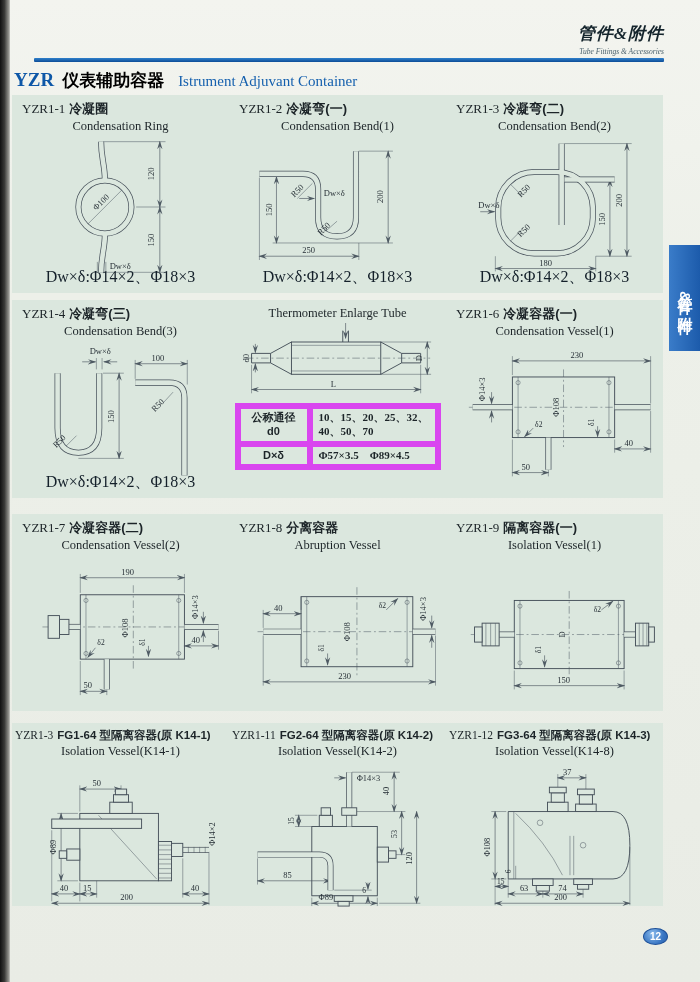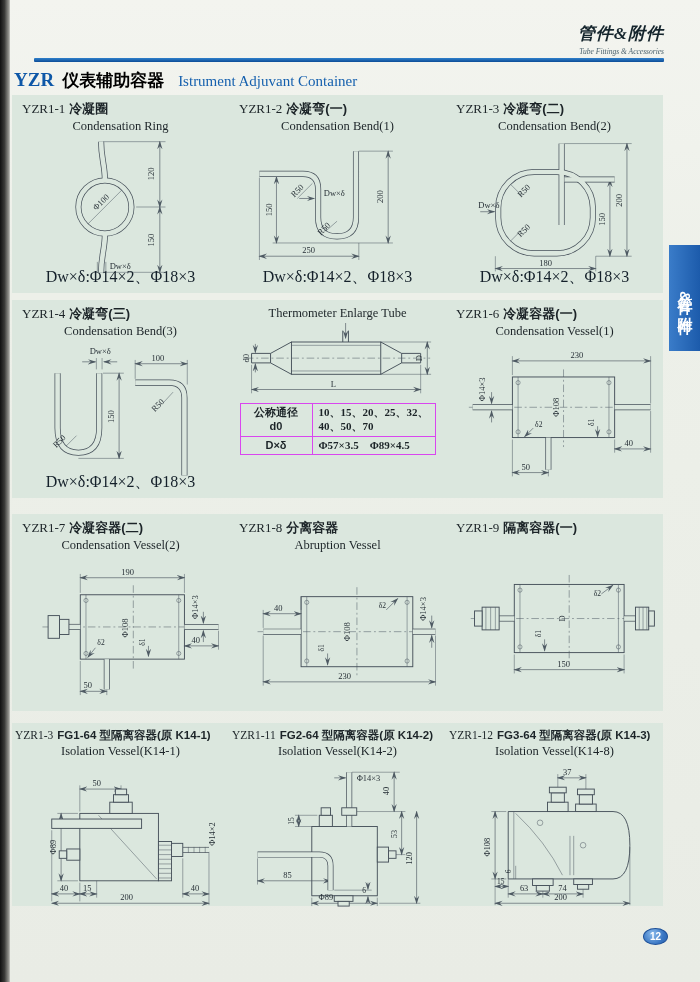--- a/index.html
+++ b/index.html
@@ -36,21 +36,21 @@
 .ln{stroke:#46505a;stroke-width:1;fill:none}
 .thin{stroke:#505b64;stroke-width:.55;fill:none}
 .ext{stroke:#505b64;stroke-width:.55}
 .dash{stroke:#505b64;stroke-width:.55;fill:none;stroke-dasharray:8 3 2 3}
 .to{stroke:#46505a;stroke-width:6.4;fill:none}
 .ti{stroke:#dbe7de;stroke-width:4.9;fill:none}
 .dim{stroke:#505b64;stroke-width:.7;fill:none;marker-start:url(#ah);marker-end:url(#ah)}
 .dime{stroke:#505b64;stroke-width:.7;fill:none;marker-end:url(#ah)}
 .fitr{stroke:#46505a;stroke-width:1;fill:#dbe7de}
 .tbl{margin:4px auto 0;border-collapse:collapse;font-size:11px}
-.tbl td{border:1px solid #d946ef;padding:2px 6px;white-space:pre-line;line-height:1.25}
+.tbl td{border:6px solid #d946ef;padding:2px 6px;white-space:pre-line;line-height:1.25}
 .tbl .c1{text-align:center;font-weight:bold;width:72px;font-family:"Liberation Sans",sans-serif}
 .tbl .c2{text-align:left;font-weight:bold}
 .tab{position:absolute;right:0;top:245px;width:31px;height:106px;
   background:linear-gradient(90deg,#3a7cc9,#1c5bab);color:#fff;display:flex;align-items:center;
   justify-content:center;writing-mode:vertical-rl;font-size:15px;font-weight:bold;letter-spacing:3px;
   font-family:"Liberation Sans",sans-serif}
 .pnum{position:absolute;right:32px;top:928px;width:25px;height:17px;border-radius:50%;
   background:radial-gradient(circle at 38% 32%,#8cbcec,#3a77c4 60%,#2a62ae);border:1px solid #1c4f98;
   color:#fff;font:bold 10px "Liberation Sans",sans-serif;display:flex;align-items:center;justify-content:center}
 </style>
@@ -412,20 +412,21 @@
       <text class="dt" x="118" y="81" text-anchor="middle" transform="rotate(-90 118 81)">Φ108</text>
       <text class="dts" x="90" y="98" text-anchor="middle" transform="rotate(-90 90 98)">δ1</text>
       <text class="dt" x="112" y="131" text-anchor="middle">230</text>
     </svg>
   </div>
 
   <div class="panel">
     <div class="p-line1">
       <span class="p-code">YZR1-9</span><span class="p-cn">隔离容器(一)</span>
     </div>
+    <div class="p-line2">Isolation Vessel(1)</div>
     <svg class="pimg" width="210" height="142" viewBox="0 0 210 150">
       <g>
         <line class="dime" x1="154" y1="58" x2="166" y2="49"></line>
         <line class="dime" x1="94" y1="106" x2="94" y2="118"></line>
         <line class="ext" x1="62" y1="122" x2="62" y2="142"></line>
           <line class="ext" x1="178" y1="122" x2="178" y2="142"></line>
         <line class="dim" x1="62" y1="138" x2="178" y2="138"></line>
       </g>
       <g>
         <line class="dash" x1="16" y1="84" x2="206" y2="84"></line>

